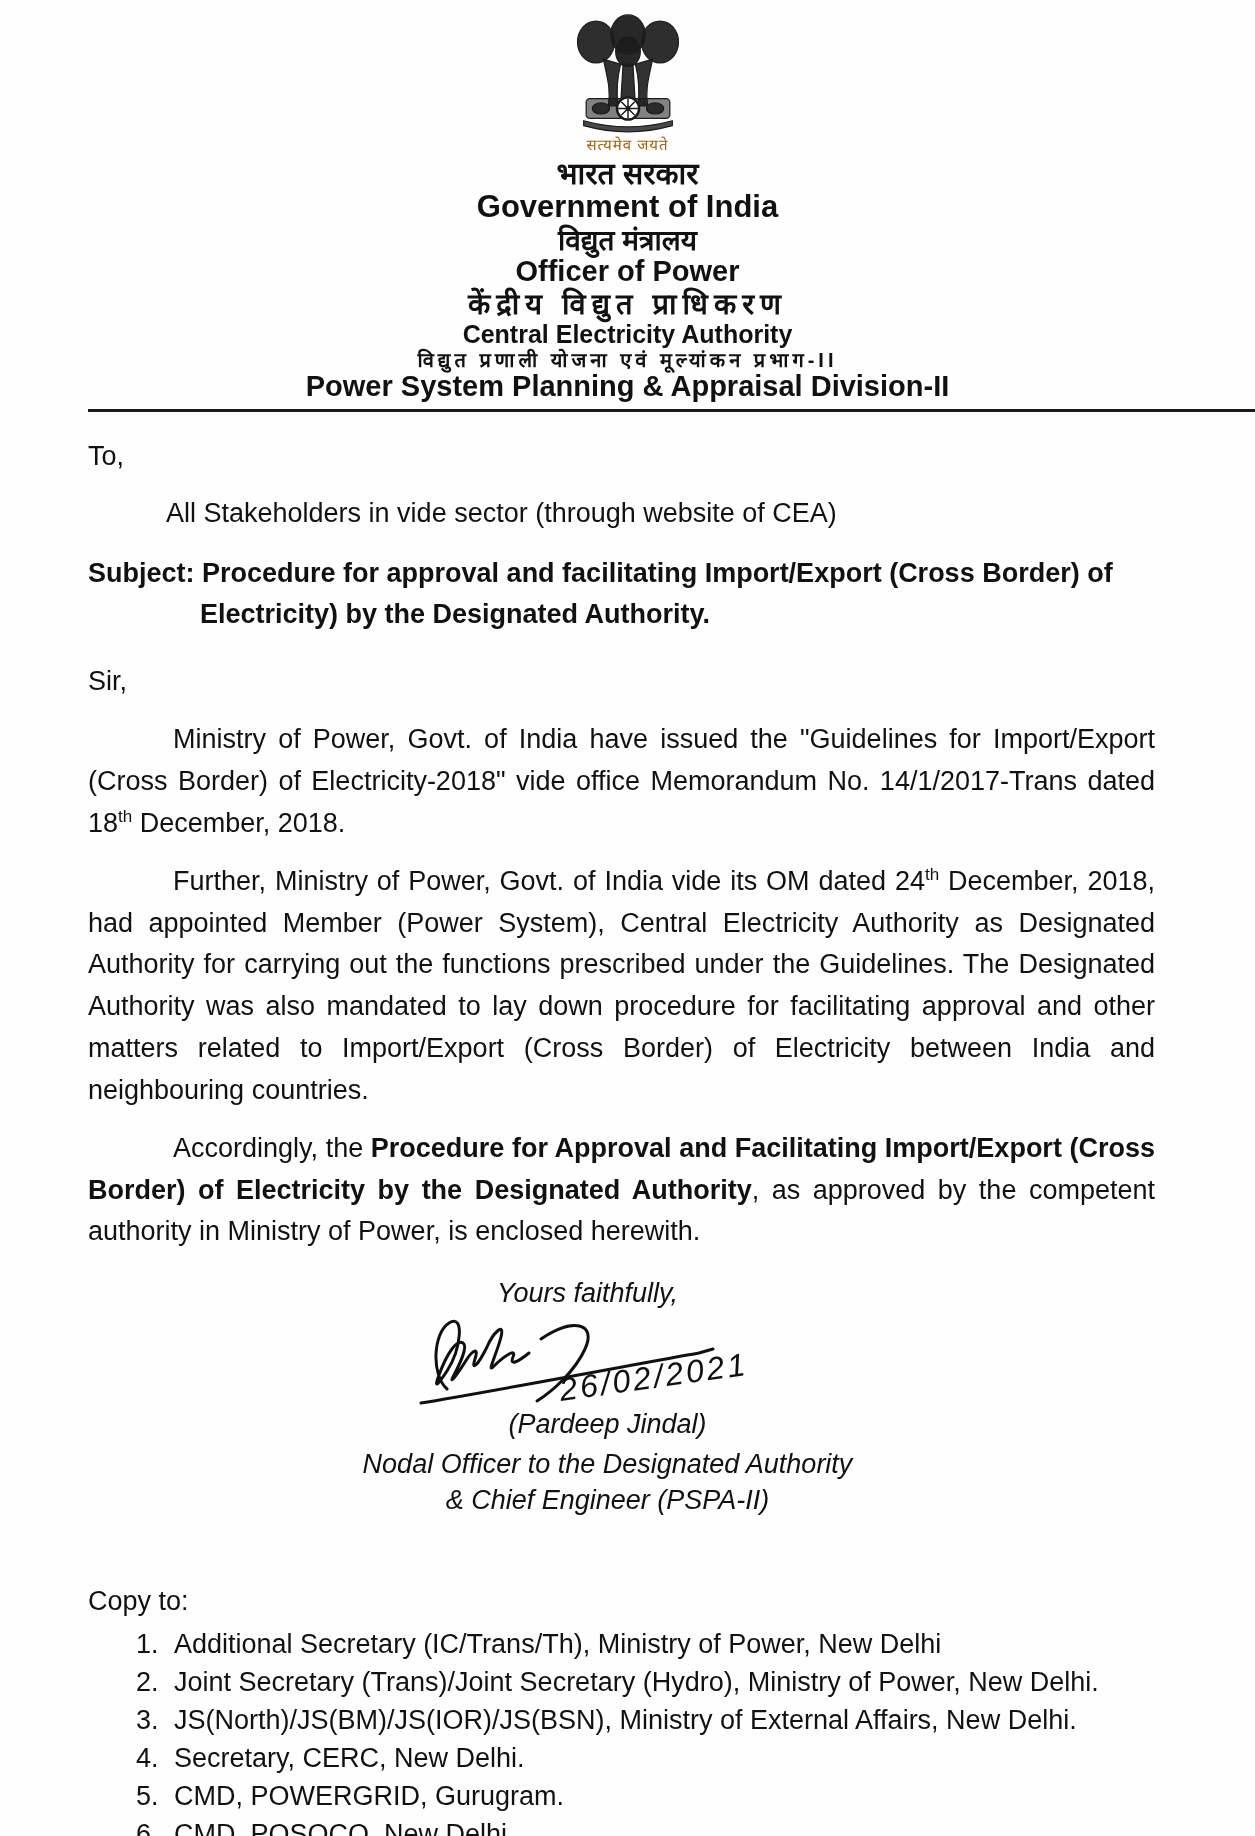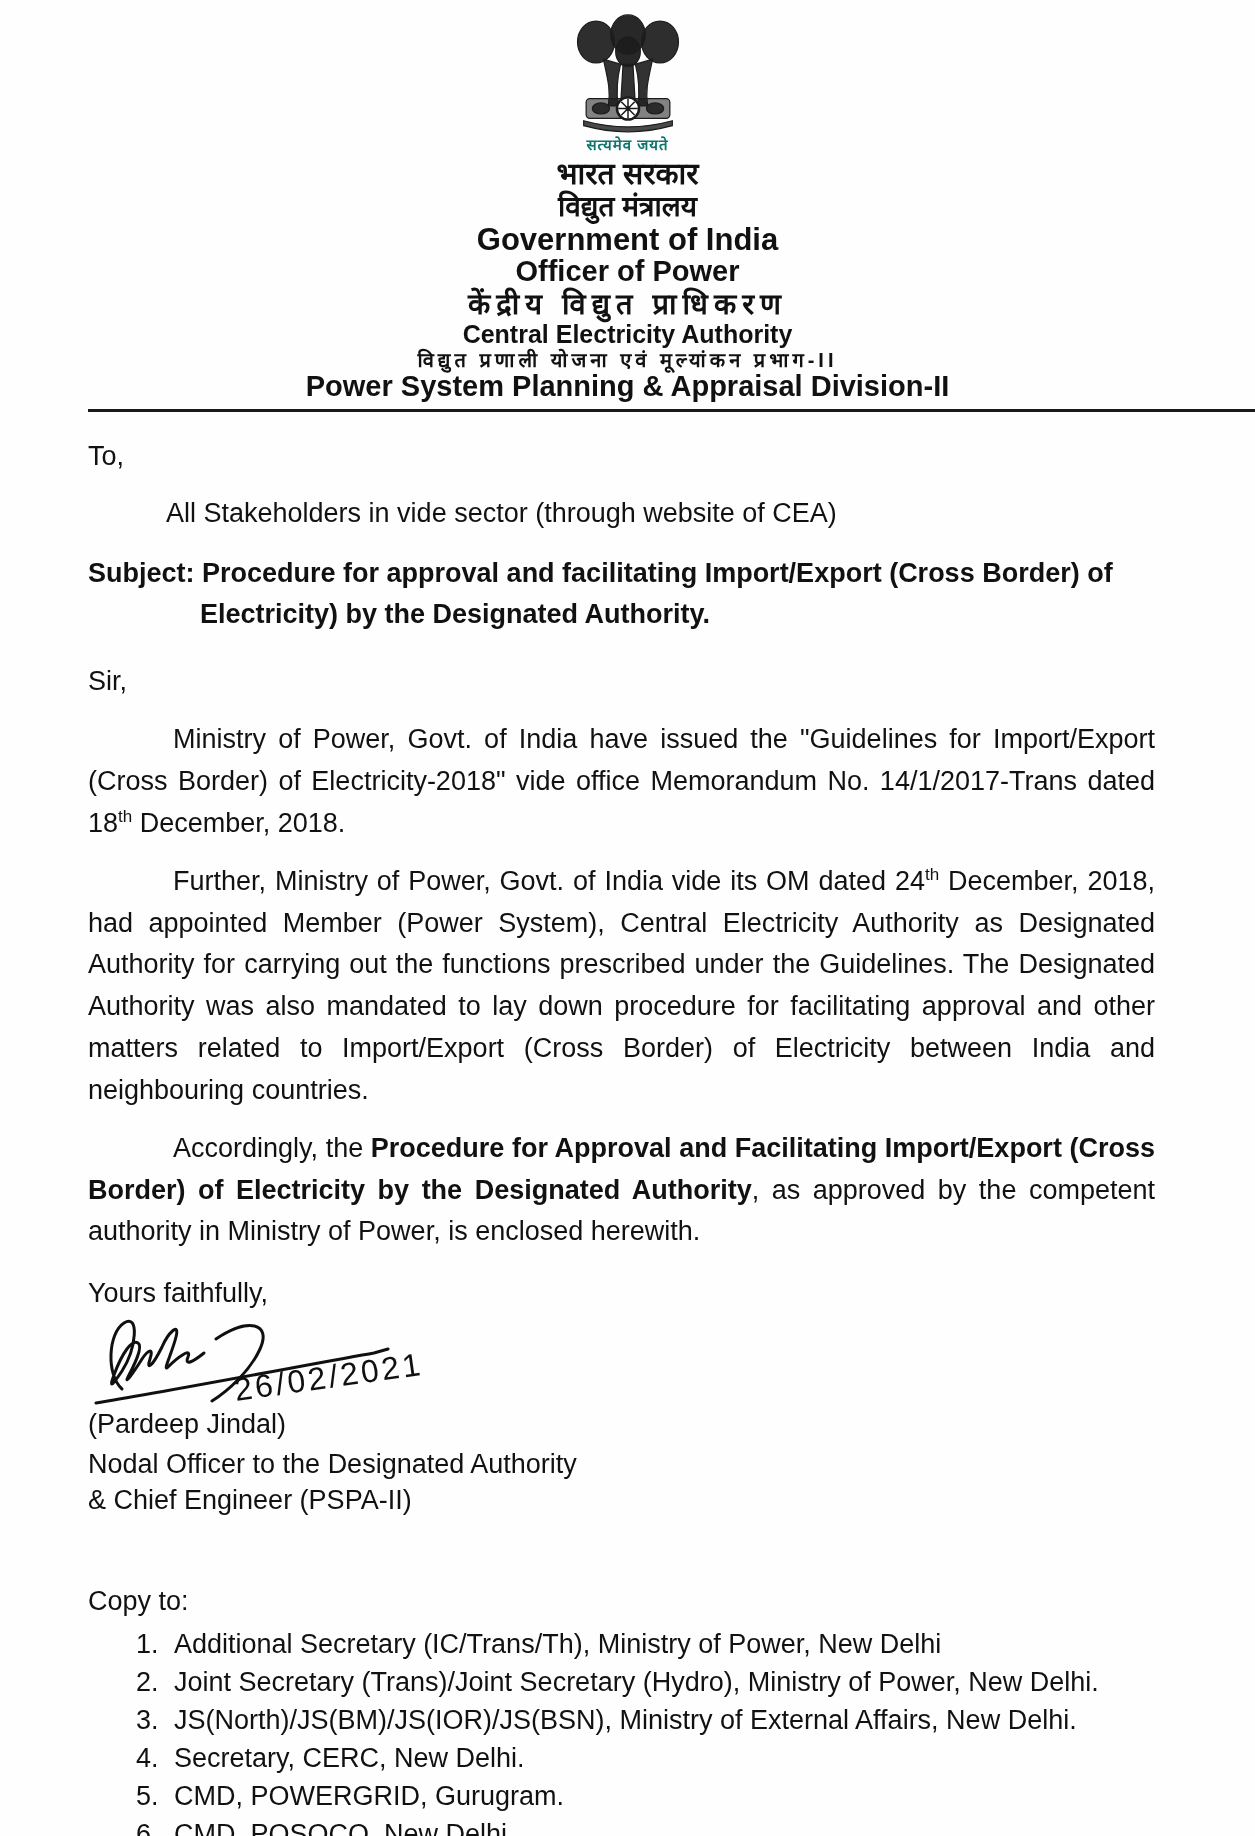--- a/index.html
+++ b/index.html
@@ -12,41 +12,41 @@
     color:#111;
     font-family:"Liberation Sans", sans-serif;
     display:flex;
     flex-direction:column;
     box-sizing:border-box;
     overflow:hidden;
   }
   
   .letterhead{text-align:center;padding-top:10px;}
   .emblem{display:block;margin:0 auto;width:150px;height:128px;}
-  .satyameva{font-size:15px;letter-spacing:1px;color:#0f766e;margin-top:-4px;font-weight:bold;}
+  .satyameva{font-size:15px;letter-spacing:1px;color:#a16207;margin-top:-4px;}
   .h{font-weight:bold;line-height:1.08;}
   .h-govt-hi{font-size:30px;margin-top:4px;}
   .h-govt-en{font-size:31px;}
   .h-min-hi{font-size:28px;margin-top:2px;}
   .h-min-en{font-size:29px;}
   .h-cea-hi{font-size:29px;letter-spacing:6px;margin-top:2px;}
   .h-cea-en{font-size:25px;}
   .h-div-hi{font-size:20px;letter-spacing:4px;margin-top:2px;}
   .h-div-en{font-size:29px;}
   .rule{border:none;border-top:3px solid #1a1a1a;margin:6px 0 0 88px;width:1167px;}
   
   .body{padding:0 100px 0 88px;font-size:27px;line-height:1.55;}
   .to-label{margin-top:24px;}
   .recipient{margin-top:16px;padding-left:78px;}
   .subject{font-weight:bold;margin-top:18px;padding-left:112px;text-indent:-112px;line-height:1.5;}
   .salutation{margin-top:16px;}
   .para{margin:16px 0 0 0;text-align:justify;text-indent:85px;}
   sup{font-size:17px;line-height:0;}
   
-  .sig-block{margin-top:20px;text-align:left;padding-right:28px;}
+  .sig-block{margin-top:20px;text-align:center;padding-right:28px;font-style:italic;}
   .closing{padding-right:40px;}
   .signature-wrap{position:relative;display:inline-block;margin:-6px 0 0 0;}
   .signature{display:block;}
   .sig-name{margin-top:-26px;}
   .sig-title{line-height:1.35;}
   
   .copy-section{margin-top:62px;}
   .copy-label{}
   .copy-list{margin:4px 0 0 0;padding-left:78px;}
   .copy-list li{margin-top:3px;padding-left:8px;line-height:1.3;}
@@ -76,22 +76,22 @@
         <path d="M60 72 V88 M52 80 H68 M54.5 74.5 L65.5 85.5 M65.5 74.5 L54.5 85.5" stroke-width="1.2" fill="none"></path>
 
         <ellipse cx="38" cy="80" rx="7" ry="4.5" fill-opacity="0.85"></ellipse>
         <ellipse cx="82" cy="80" rx="7" ry="4.5" fill-opacity="0.85"></ellipse>
 
         <path d="M24 90 Q60 100 96 90 L96 94 Q60 104 24 94 Z" fill-opacity="0.8"></path>
       </g>
     </svg>
     <div class="satyameva">सत्यमेव जयते</div>
     <div class="h h-govt-hi">भारत सरकार</div>
+    <div class="h h-govt-en">Government of India</div>
     <div class="h h-min-hi">विद्युत मंत्रालय</div>
-    <div class="h h-govt-en">Government of India</div>
     <div class="h h-min-en">Officer of Power</div>
     <div class="h h-cea-hi">केंद्रीय विद्युत प्राधिकरण</div>
     <div class="h h-cea-en">Central Electricity Authority</div>
     <div class="h h-div-hi">विद्युत प्रणाली योजना एवं मूल्यांकन प्रभाग-II</div>
     <div class="h h-div-en">Power System Planning &amp; Appraisal Division-II</div>
   </header>
 
   <hr class="rule">
 
   <main class="body">

